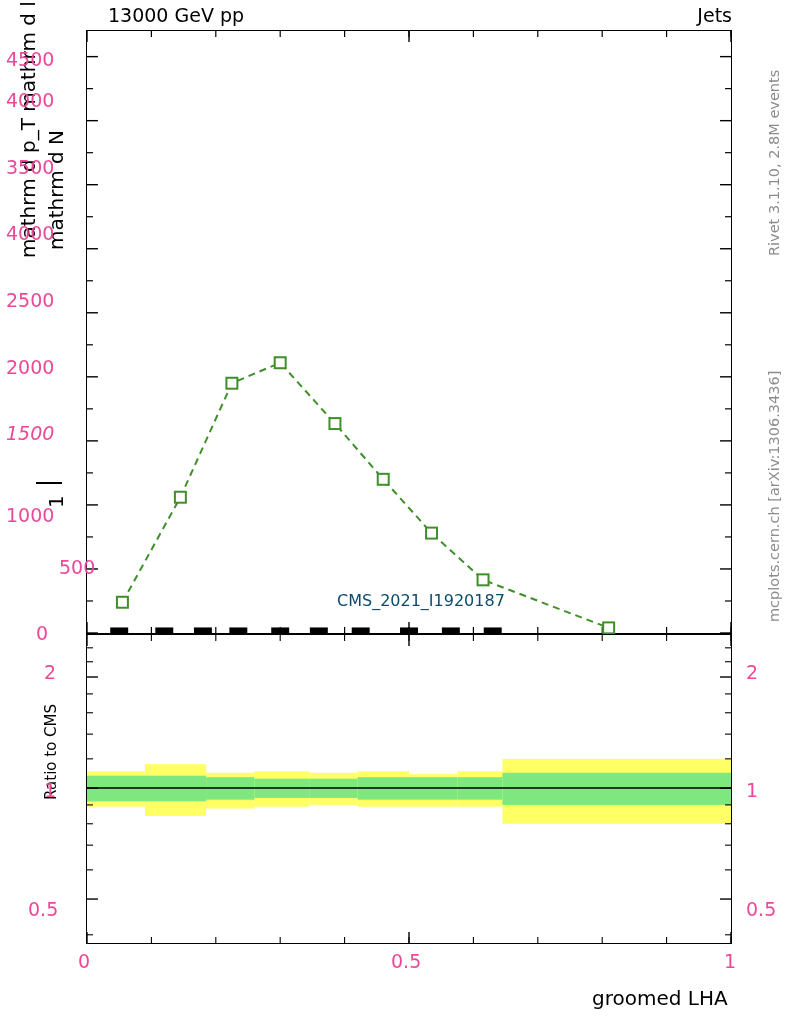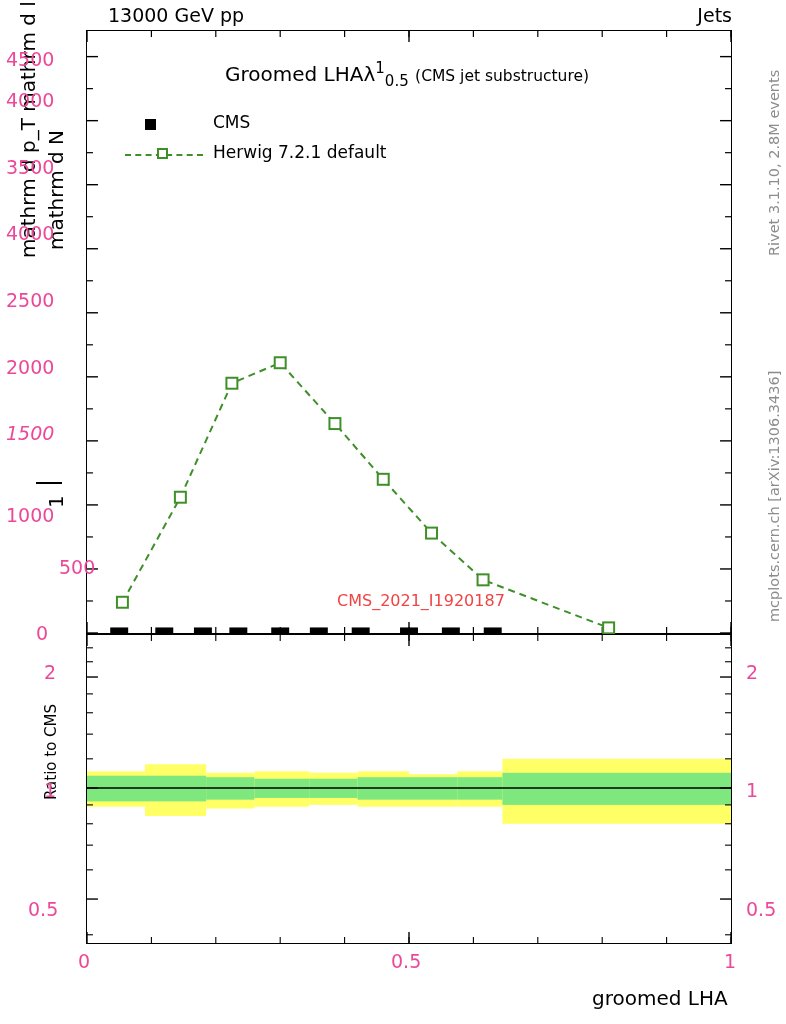--- a/index.html
+++ b/index.html
@@ -76,21 +76,21 @@
     font-size: 20px;
     color: #000;
     white-space: nowrap;
   }
   .plot-title .sub { font-size: 15px; }
   .plot-title .small { font-size: 15.5px; }
 
   .watermark {
     position: absolute;
     font-size: 16px;
-    color: #ef4444;
+    color: #0c4a6e;
     white-space: nowrap;
   }
 
   
   .legend { position: absolute; font-size: 17px; color: #000; }
   .legend-row { position: relative; height: 30px; }
   .legend-label { position: absolute; left: 96px; top: 3px; white-space: nowrap; }
   .mk-square {
     position: absolute; left: 28px; top: 10px;
     width: 11px; height: 11px; background: #000;
@@ -211,36 +211,21 @@
         <rect x="107.28" y="598.4297872340426" width="18" height="6" fill="#000"></rect>
         <rect x="142.81" y="598.4297872340426" width="18" height="6" fill="#000"></rect>
         <rect x="184.79999999999998" y="598.4297872340426" width="18" height="6" fill="#000"></rect>
         <rect x="223.56" y="598.4297872340426" width="18" height="6" fill="#000"></rect>
         <rect x="265.55" y="598.4297872340426" width="18" height="6" fill="#000"></rect>
         <rect x="314" y="598.4297872340426" width="18" height="6" fill="#000"></rect>
         <rect x="355.98999999999995" y="598.4297872340426" width="18" height="6" fill="#000"></rect>
         <rect x="397.98" y="598.4297872340426" width="18" height="6" fill="#000"></rect>
       </svg>
 
-    <div class="plot-title" style="left:138px; top:28px;">
-      <span>Groomed LHA</span><span>λ</span><sup class="sub">1</sup><sub class="sub">0.5</sub>
-      <span class="small">(CMS jet substructure)</span>
-    </div>
-
-    <div class="legend" style="left:30px; top:78px; width:330px;">
-      <div class="legend-row">
-        <span class="mk-square"></span>
-        <span class="legend-label">CMS</span>
-      </div>
-      <div class="legend-row">
-        <span class="mk-line"></span>
-        <span class="mk-open"></span>
-        <span class="legend-label">Herwig 7.2.1 default</span>
-      </div>
-    </div>
+
 
     <div class="watermark" style="left:250px; top:560px;">CMS_2021_I1920187</div>
   </div>
 
   <div class="tlabel" style="left:36px; top:622px;">0</div>
   <div class="tlabel" style="left:16px; top:556px;margin-left:43px;">500</div>
   <div class="tlabel" style="left:6px;  top:504px;text-align:right;">1000</div>
   <div class="tlabel" style="left:6px;  top:422px;font-style:italic;">1500</div>
   <div class="tlabel" style="left:6px;  top:356px;">2000</div>
   <div class="tlabel" style="left:6px;  top:289px;">2500</div>

